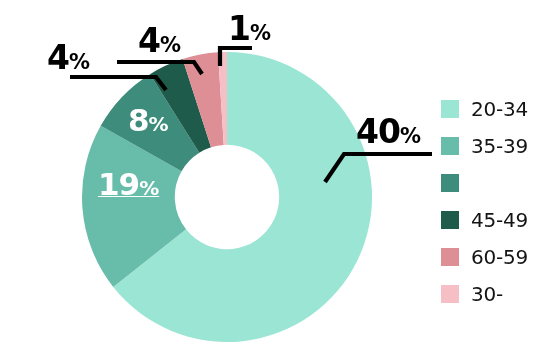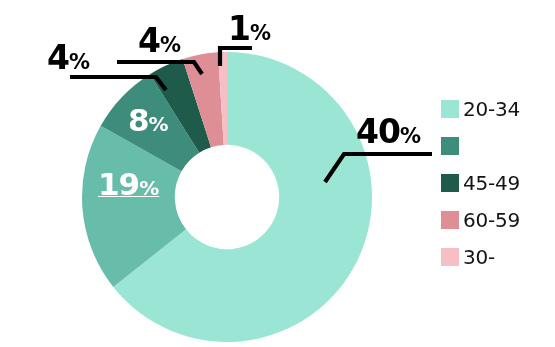--- a/index.html
+++ b/index.html
@@ -16,21 +16,21 @@
     position:absolute; left:441px; top:90px;
     display:flex; flex-direction:column; gap:0px;
   }
   .legend-item{
     display:flex; align-items:center; height:37px;
   }
   .swatch{
     width:18px;height:18px;display:block;flex:0 0 auto;
   }
   .legend-label{
-    margin-left:4px;
+    margin-left:12px;
     font-size:20px;
     font-weight:400;
     color:#141414;
     letter-spacing:-0.2px;
     white-space:nowrap;
     line-height:1;
     text-align:center;
   }
 
   .pct{
@@ -92,20 +92,24 @@
   <div class="pct" id="p1" style="left:228px;top:12px;">
     <span class="num">1</span><span class="sym">%</span>
   </div>
 
   <div class="legend">
     <div class="legend-item">
       <span class="swatch" style="background: rgb(154, 229, 212);"></span>
       <span class="legend-label">20-34</span>
     </div>
     <div class="legend-item">
+      <span class="swatch" style="background: rgb(104, 188, 170);"></span>
+      <span class="legend-label">35-39</span>
+    </div>
+    <div class="legend-item">
       <span class="swatch" style="background: rgb(62, 140, 124);"></span>
     </div>
     <div class="legend-item">
       <span class="swatch" style="background: rgb(31, 91, 75);"></span>
       <span class="legend-label">45-49</span>
     </div>
     <div class="legend-item">
       <span class="swatch" style="background: rgb(222, 142, 149);"></span>
       <span class="legend-label">60-59</span>
     </div>

